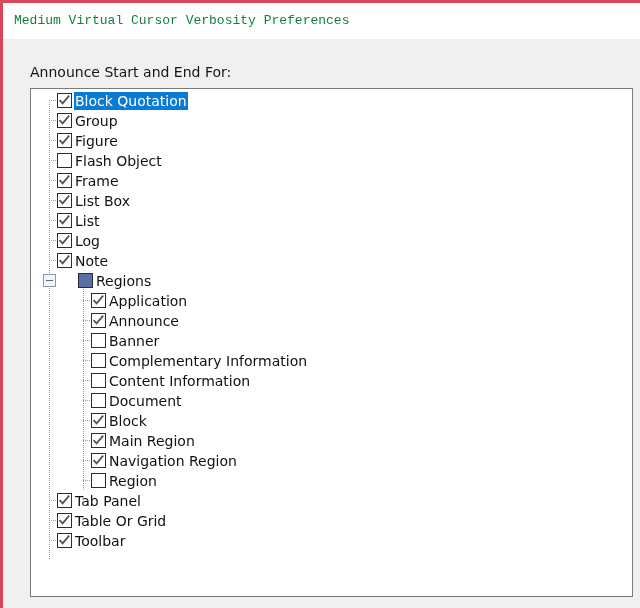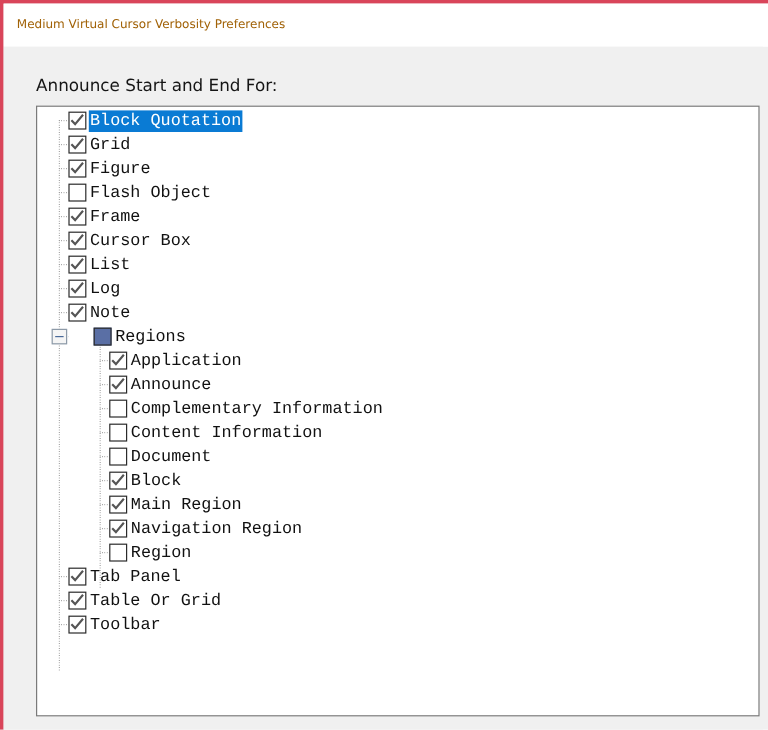--- a/index.html
+++ b/index.html
@@ -50,24 +50,25 @@
     top: 3px;
     width: 637px;
     height: 36px;
     background: #ffffff;
     box-sizing: border-box;
   }
   #titlebar .title-text {
     position: absolute;
     left: 11px;
     top: 9px;
-    font-size: 10px;
+    font-size: 13px;
     line-height: 18px;
-    color: #a16207;
+    color: #15803d;
     white-space: nowrap;
+    font-family: Liberation Mono, monospace;
   }
 
   
   #client {
     position: absolute;
     left: 3px;
     top: 39px;
     width: 633px;
     height: 569px;
     background: #f0f0f0;
@@ -93,21 +94,20 @@
     height: 509px;
     background: #ffffff;
     border: 1px solid #7a7a7a;
     box-sizing: border-box;
     overflow: hidden;
   }
   #treelist {
     position: relative;
     width: 100%;
     padding-top: 2px;
-    font-family: Liberation Mono, monospace;
   }
 
   
   .tree-row {
     position: relative;
     height: 20px;
     white-space: nowrap;
     display: block;
   }
 
@@ -227,21 +227,21 @@
             </div>
             <span class="row-label">Block Quotation</span>
           </div>
           <div class="tree-row lvl0">
             <div class="connector"></div>
             <div class="cb">
               <svg width="13" height="13" viewBox="0 0 13 13">
                 <path d="M1.5 6.2 L4.6 9.4 L11.2 1.6" fill="none" stroke="#555555" stroke-width="1.8"></path>
               </svg>
             </div>
-            <span class="row-label">Grid</span>
+            <span class="row-label">Group</span>
           </div>
           <div class="tree-row lvl0">
             <div class="connector"></div>
             <div class="cb">
               <svg width="13" height="13" viewBox="0 0 13 13">
                 <path d="M1.5 6.2 L4.6 9.4 L11.2 1.6" fill="none" stroke="#555555" stroke-width="1.8"></path>
               </svg>
             </div>
             <span class="row-label">Figure</span>
           </div>
@@ -259,21 +259,21 @@
             </div>
             <span class="row-label">Frame</span>
           </div>
           <div class="tree-row lvl0">
             <div class="connector"></div>
             <div class="cb">
               <svg width="13" height="13" viewBox="0 0 13 13">
                 <path d="M1.5 6.2 L4.6 9.4 L11.2 1.6" fill="none" stroke="#555555" stroke-width="1.8"></path>
               </svg>
             </div>
-            <span class="row-label">Cursor Box</span>
+            <span class="row-label">List Box</span>
           </div>
           <div class="tree-row lvl0">
             <div class="connector"></div>
             <div class="cb">
               <svg width="13" height="13" viewBox="0 0 13 13">
                 <path d="M1.5 6.2 L4.6 9.4 L11.2 1.6" fill="none" stroke="#555555" stroke-width="1.8"></path>
               </svg>
             </div>
             <span class="row-label">List</span>
           </div>
@@ -317,20 +317,25 @@
             <div class="cb">
               <svg width="13" height="13" viewBox="0 0 13 13">
                 <path d="M1.5 6.2 L4.6 9.4 L11.2 1.6" fill="none" stroke="#555555" stroke-width="1.8"></path>
               </svg>
             </div>
             <span class="row-label">Announce</span>
           </div>
           <div class="tree-row lvl2">
             <div class="connector"></div>
             <div class="cb"></div>
+            <span class="row-label">Banner</span>
+          </div>
+          <div class="tree-row lvl2">
+            <div class="connector"></div>
+            <div class="cb"></div>
             <span class="row-label">Complementary Information</span>
           </div>
           <div class="tree-row lvl2">
             <div class="connector"></div>
             <div class="cb"></div>
             <span class="row-label">Content Information</span>
           </div>
           <div class="tree-row lvl2">
             <div class="connector"></div>
             <div class="cb"></div>

